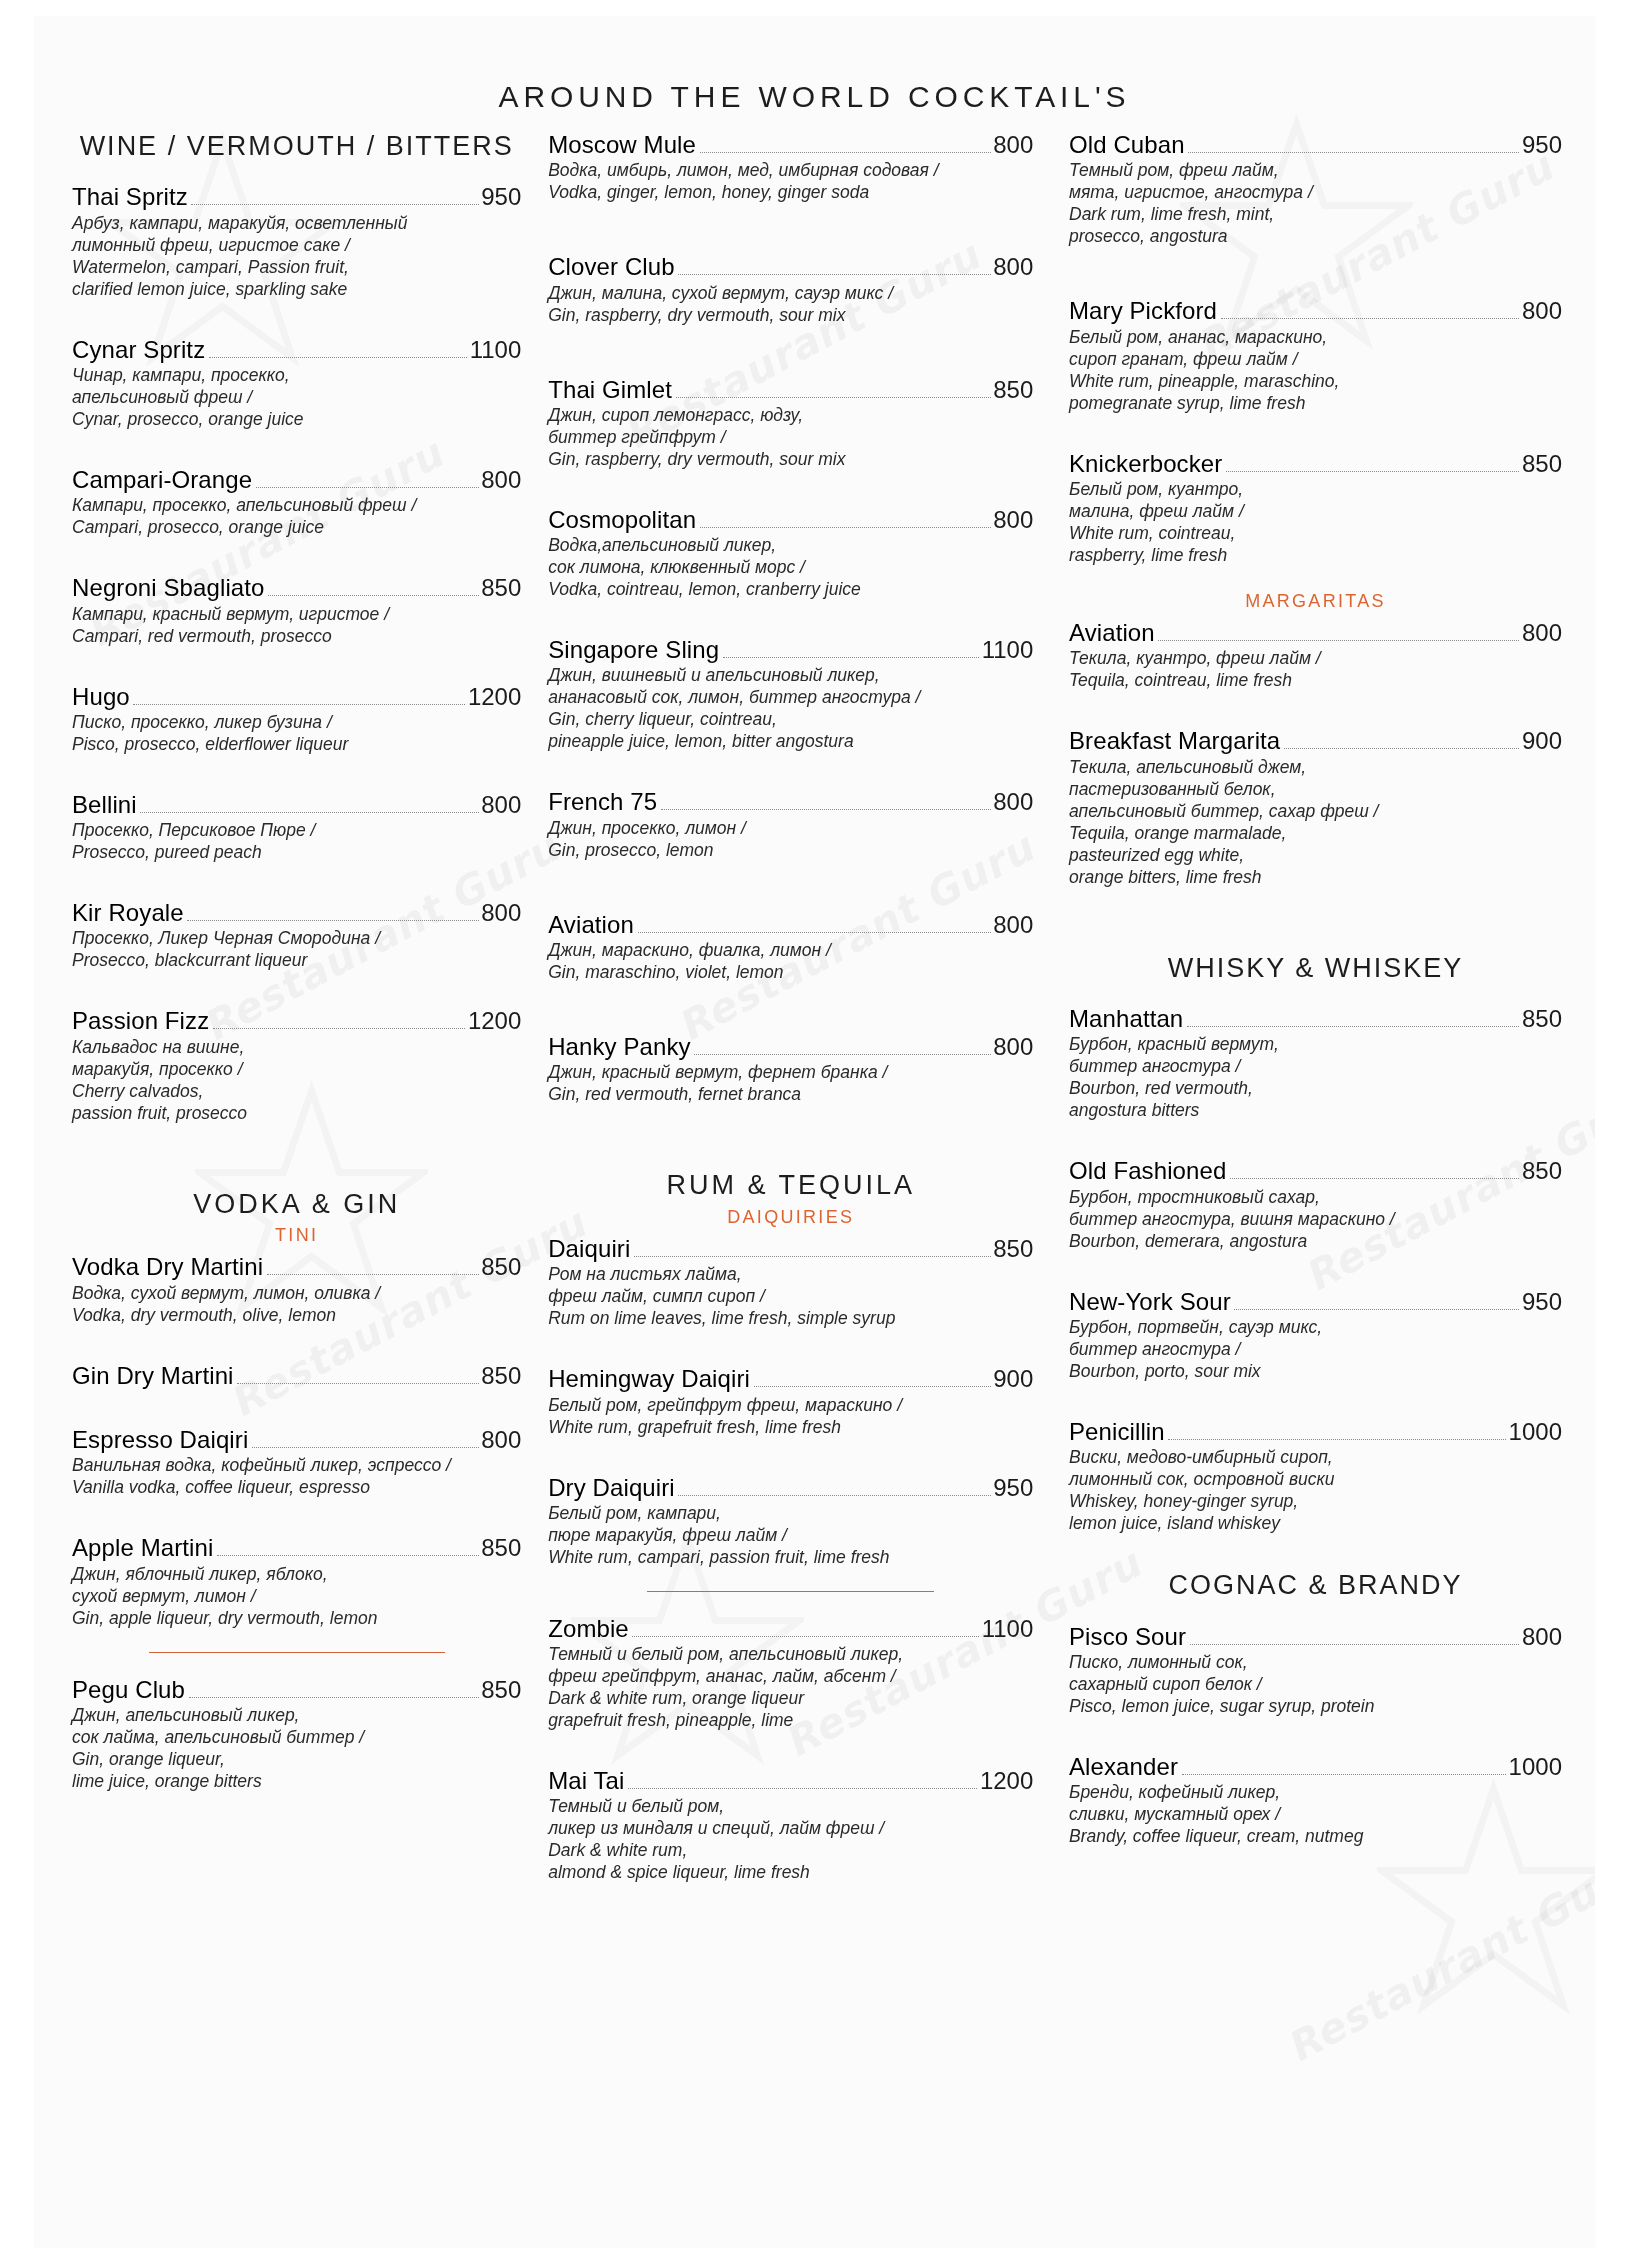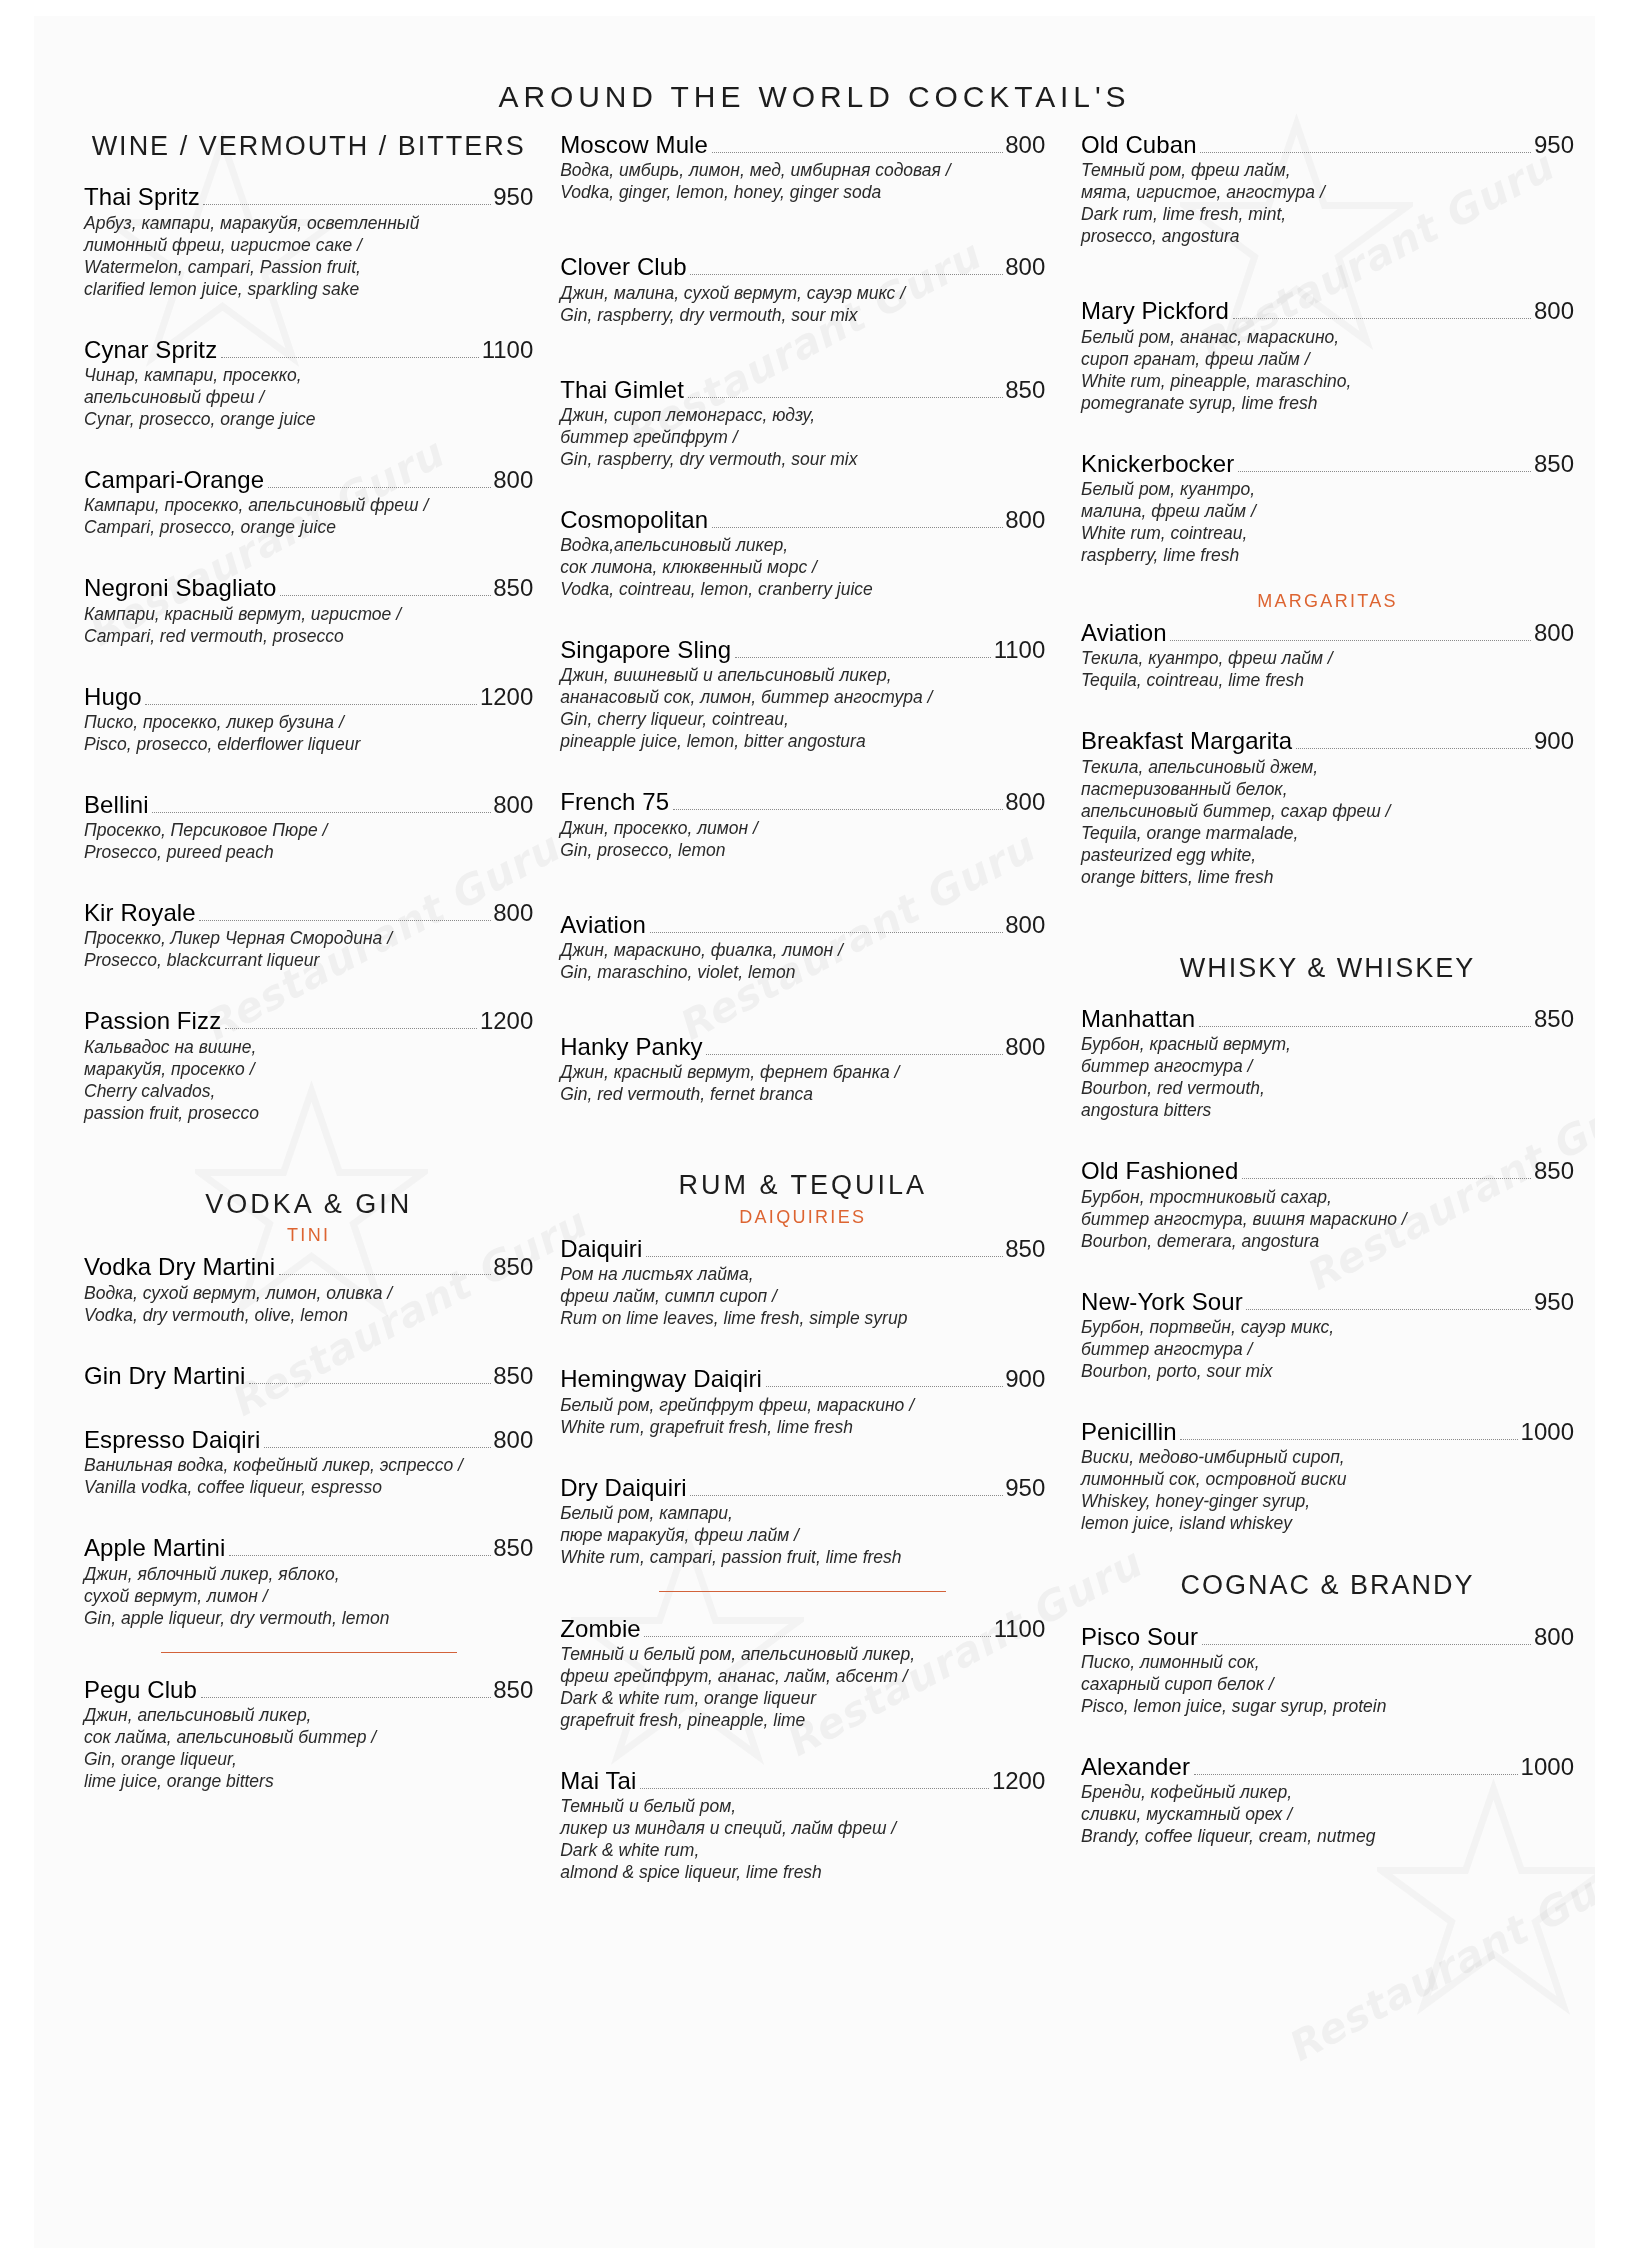--- a/index.html
+++ b/index.html
@@ -57,21 +57,21 @@
     font-size: 30px;
     font-weight: 400;
     letter-spacing: 4.9px;
     color: #1d1d1d;
     z-index: 5;
   }
 
   .columns {
     position: absolute;
     top: 115px;
-    left: 16px;
+    left: 4px;
     width: 1561px;
     display: flex;
     z-index: 4;
   }
   .col {
     box-sizing: border-box;
   }
   .col-left   { width: 503px; padding-left: 34px; padding-right: 19.7px; }
   .col-mid    { width: 512px; padding-left: 7.2px;  padding-right: 19.7px; }
   .col-right  { width: 545px; padding-left: 16px; padding-right: 36px; }

